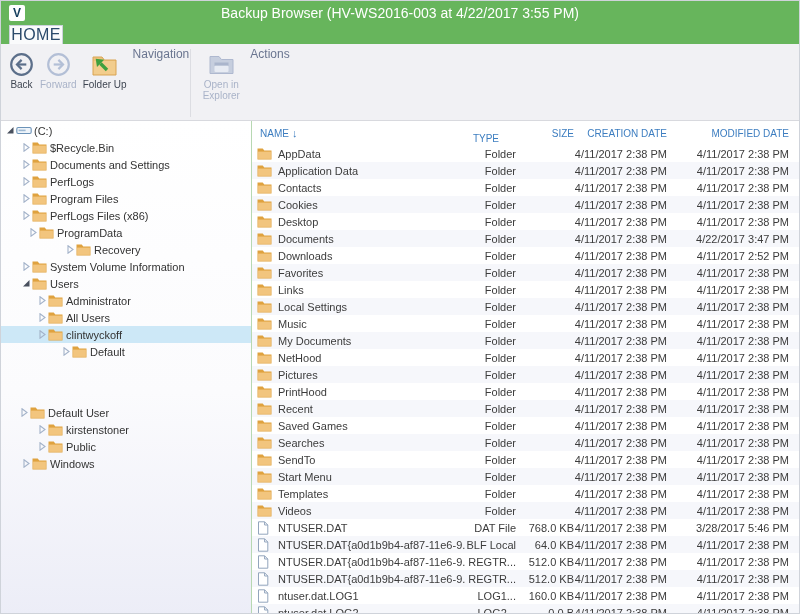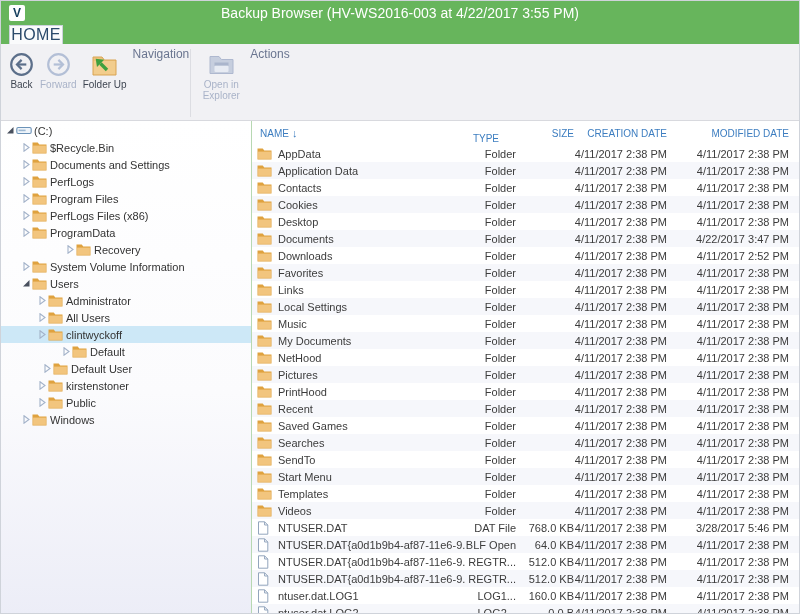--- a/index.html
+++ b/index.html
@@ -204,65 +204,65 @@
             </svg>
           </div>
           <div class="ticon">
             <svg width="15" height="13" viewBox="0 0 15 13">
               <path d="M0.5 1.5 h5.2 l1.6 2 H14.5 v9 H0.5 Z" fill="#dfa23f"></path>
               <path d="M1.1 4.6 H13.9 V11.9 H1.1 Z" fill="#f2c57e"></path>
             </svg>
           </div>
           <div class="tlabel">PerfLogs Files (x86)</div>
         </div>
+        <div class="titem" style="padding-left: 26px;">
+          <div class="twisty">
+            <svg width="9" height="9" viewBox="0 0 9 9">
+              <polygon points="2,0.8 7,4.5 2,8.2" fill="none" stroke="#a3b2c9" stroke-width="1.1"></polygon>
+            </svg>
+          </div>
+          <div class="ticon">
+            <svg width="15" height="13" viewBox="0 0 15 13">
+              <path d="M0.5 1.5 h5.2 l1.6 2 H14.5 v9 H0.5 Z" fill="#dfa23f"></path>
+              <path d="M1.1 4.6 H13.9 V11.9 H1.1 Z" fill="#f2c57e"></path>
+            </svg>
+          </div>
+          <div class="tlabel">ProgramData</div>
+        </div>
+        <div class="titem" style="padding-left: 19px; margin-left: 44px;">
+          <div class="twisty">
+            <svg width="9" height="9" viewBox="0 0 9 9">
+              <polygon points="2,0.8 7,4.5 2,8.2" fill="none" stroke="#a3b2c9" stroke-width="1.1"></polygon>
+            </svg>
+          </div>
+          <div class="ticon">
+            <svg width="15" height="13" viewBox="0 0 15 13">
+              <path d="M0.5 1.5 h5.2 l1.6 2 H14.5 v9 H0.5 Z" fill="#dfa23f"></path>
+              <path d="M1.1 4.6 H13.9 V11.9 H1.1 Z" fill="#f2c57e"></path>
+            </svg>
+          </div>
+          <div class="tlabel">Recovery</div>
+        </div>
         <div class="titem" style="padding-left: 19px;">
           <div class="twisty">
             <svg width="9" height="9" viewBox="0 0 9 9">
               <polygon points="2,0.8 7,4.5 2,8.2" fill="none" stroke="#a3b2c9" stroke-width="1.1"></polygon>
             </svg>
           </div>
           <div class="ticon">
             <svg width="15" height="13" viewBox="0 0 15 13">
               <path d="M0.5 1.5 h5.2 l1.6 2 H14.5 v9 H0.5 Z" fill="#dfa23f"></path>
               <path d="M1.1 4.6 H13.9 V11.9 H1.1 Z" fill="#f2c57e"></path>
             </svg>
           </div>
-          <div class="tlabel">ProgramData</div>
-        </div>
-        <div class="titem" style="padding-left: 19px; margin-left: 44px;">
-          <div class="twisty">
-            <svg width="9" height="9" viewBox="0 0 9 9">
-              <polygon points="2,0.8 7,4.5 2,8.2" fill="none" stroke="#a3b2c9" stroke-width="1.1"></polygon>
-            </svg>
-          </div>
-          <div class="ticon">
-            <svg width="15" height="13" viewBox="0 0 15 13">
-              <path d="M0.5 1.5 h5.2 l1.6 2 H14.5 v9 H0.5 Z" fill="#dfa23f"></path>
-              <path d="M1.1 4.6 H13.9 V11.9 H1.1 Z" fill="#f2c57e"></path>
-            </svg>
-          </div>
-          <div class="tlabel">Recovery</div>
+          <div class="tlabel">System Volume Information</div>
         </div>
         <div class="titem" style="padding-left: 19px;">
           <div class="twisty">
             <svg width="9" height="9" viewBox="0 0 9 9">
-              <polygon points="2,0.8 7,4.5 2,8.2" fill="none" stroke="#a3b2c9" stroke-width="1.1"></polygon>
-            </svg>
-          </div>
-          <div class="ticon">
-            <svg width="15" height="13" viewBox="0 0 15 13">
-              <path d="M0.5 1.5 h5.2 l1.6 2 H14.5 v9 H0.5 Z" fill="#dfa23f"></path>
-              <path d="M1.1 4.6 H13.9 V11.9 H1.1 Z" fill="#f2c57e"></path>
-            </svg>
-          </div>
-          <div class="tlabel">System Volume Information</div>
-        </div>
-        <div class="titem" style="padding-left: 19px;">
-          <div class="twisty">
-            <svg width="9" height="9" viewBox="0 0 9 9">
               <polygon points="7.5,1 7.5,7.5 1,7.5" fill="#49505e"></polygon>
             </svg>
           </div>
           <div class="ticon">
             <svg width="15" height="13" viewBox="0 0 15 13">
               <path d="M0.5 1.5 h5.2 l1.6 2 H14.5 v9 H0.5 Z" fill="#dfa23f"></path>
               <path d="M1.1 4.6 H13.9 V11.9 H1.1 Z" fill="#f2c57e"></path>
             </svg>
           </div>
           <div class="tlabel">Users</div>
@@ -316,21 +316,21 @@
             </svg>
           </div>
           <div class="ticon">
             <svg width="15" height="13" viewBox="0 0 15 13">
               <path d="M0.5 1.5 h5.2 l1.6 2 H14.5 v9 H0.5 Z" fill="#dfa23f"></path>
               <path d="M1.1 4.6 H13.9 V11.9 H1.1 Z" fill="#f2c57e"></path>
             </svg>
           </div>
           <div class="tlabel">Default</div>
         </div>
-        <div class="titem" style="padding-left: 40px;">
+        <div class="titem" style="padding-left: 17px; margin-top: 44px;">
           <div class="twisty">
             <svg width="9" height="9" viewBox="0 0 9 9">
               <polygon points="2,0.8 7,4.5 2,8.2" fill="none" stroke="#a3b2c9" stroke-width="1.1"></polygon>
             </svg>
           </div>
           <div class="ticon">
             <svg width="15" height="13" viewBox="0 0 15 13">
               <path d="M0.5 1.5 h5.2 l1.6 2 H14.5 v9 H0.5 Z" fill="#dfa23f"></path>
               <path d="M1.1 4.6 H13.9 V11.9 H1.1 Z" fill="#f2c57e"></path>
             </svg>
@@ -737,21 +737,21 @@
           <div class="lrow alt">
             <div class="cell c-name">
               <div class="fic">
                 <svg width="12" height="14" viewBox="0 0 12 14">
                   <path d="M1.5 0.8 H7.6 L10.8 4 V13.2 H1.5 Z" fill="#ffffff" stroke="#93a5bd" stroke-width="1"></path>
                   <path d="M7.6 0.8 V4 H10.8" fill="none" stroke="#93a5bd" stroke-width="1"></path>
                 </svg>
               </div>
               <div class="ntext">NTUSER.DAT{a0d1b9b4-af87-11e6-9...</div>
             </div>
-            <div class="cell c-type">BLF Open</div>
+            <div class="cell c-type">BLF Local</div>
             <div class="cell c-size">64.0 KB</div>
             <div class="cell c-cre">4/11/2017 2:38 PM</div>
             <div class="cell c-mod">4/11/2017 2:38 PM</div>
           </div>
           <div class="lrow">
             <div class="cell c-name">
               <div class="fic">
                 <svg width="12" height="14" viewBox="0 0 12 14">
                   <path d="M1.5 0.8 H7.6 L10.8 4 V13.2 H1.5 Z" fill="#ffffff" stroke="#93a5bd" stroke-width="1"></path>
                   <path d="M7.6 0.8 V4 H10.8" fill="none" stroke="#93a5bd" stroke-width="1"></path>

